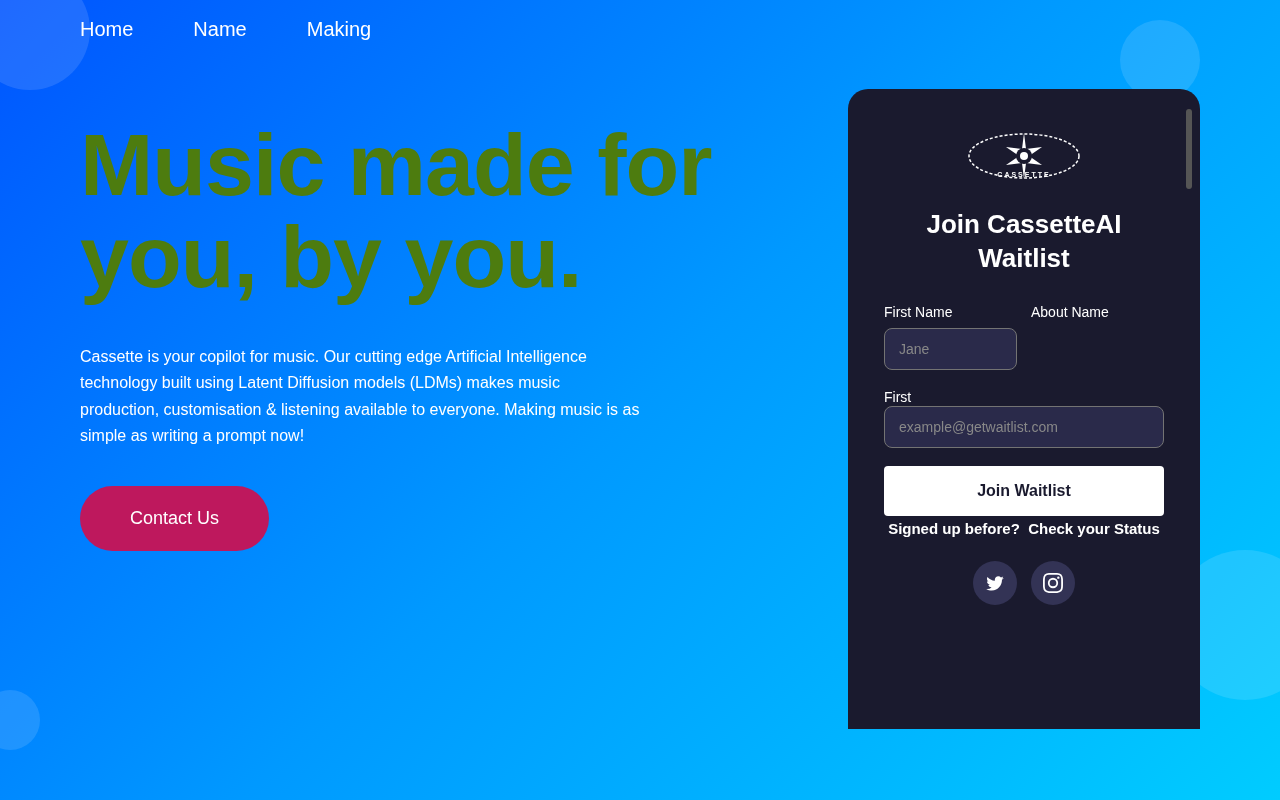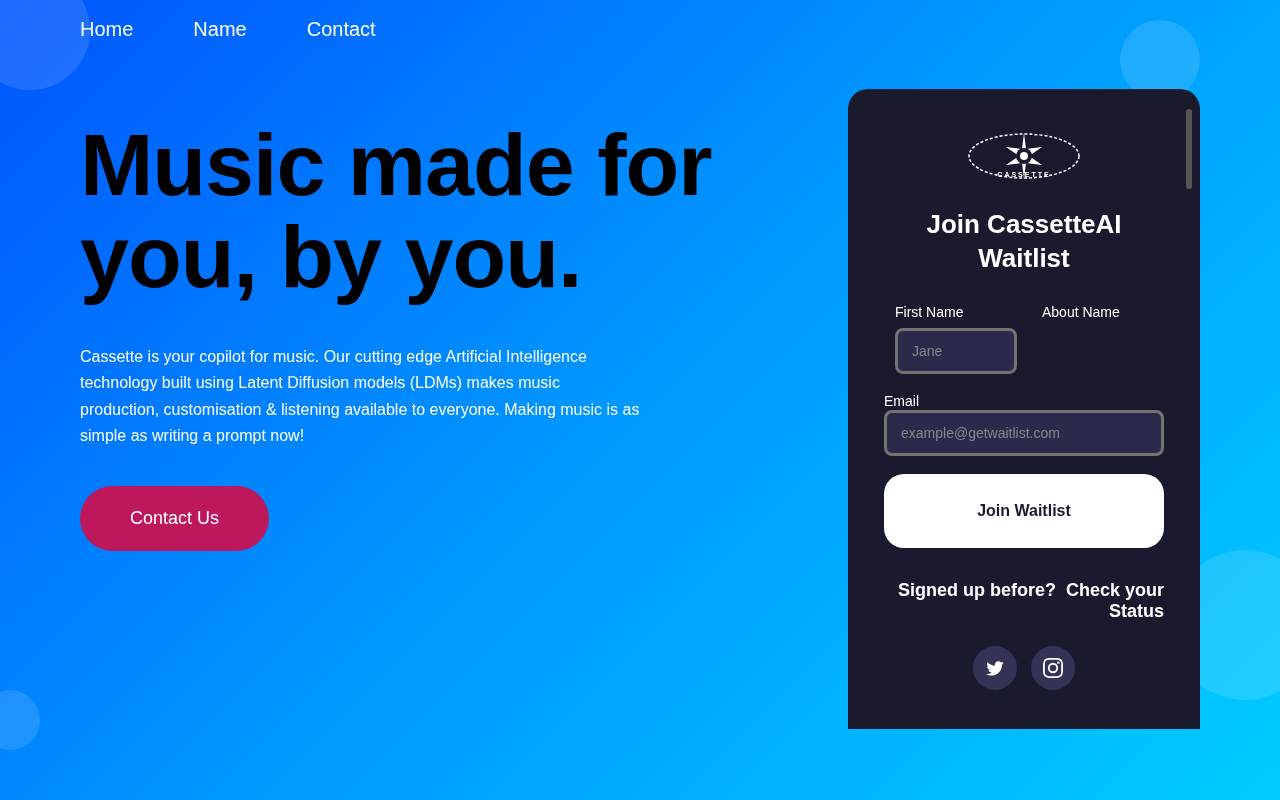--- a/index.html
+++ b/index.html
@@ -51,21 +51,21 @@
 
     
     .left-side {
       flex: 1;
       padding-top: 20px;
     }
 
     .hero-heading {
       font-size: 88px;
       font-weight: 700;
-      color: #000000;
+      color: #4d7c0f;
       line-height: 1.05;
       margin-bottom: 40px;
       letter-spacing: -1px;
     }
 
     .hero-description {
       color: white;
       font-size: 16px;
       line-height: 1.65;
       max-width: 560px;
@@ -133,33 +133,32 @@
     .name-row {
       display: flex;
       gap: 14px;
       margin-bottom: 18px;
     }
 
     .field-group {
       display: flex;
       flex-direction: column;
       flex: 1;
-      margin-left: 11px;
     }
 
     .field-label {
       color: white;
       font-size: 14px;
       font-weight: 500;
       margin-bottom: 8px;
     }
 
     .field-input {
       background: #2a2a4a;
-      border: 3px solid #737373;
+      border: 1px solid #737373;
       border-radius: 8px;
       padding: 12px 14px;
       color: #aaa;
       font-size: 14px;
       outline: none;
       width: 100%;
     }
 
     .field-input::placeholder {
       color: #888;
@@ -173,32 +172,32 @@
     .questions-group {
       margin-bottom: 24px;
       width: 100%;
     }
 
     .join-btn {
       width: 100%;
       background: white;
       color: #1a1a2e;
       border: none;
-      border-radius: 20px;
-      padding: 28px;
+      border-radius: 4px;
+      padding: 16px;
       font-size: 16px;
       font-weight: 600;
       cursor: pointer;
-      margin-bottom: 32px;
+      margin-bottom: 4px;
     }
 
     .status-row {
-      text-align: right;
+      text-align: center;
       color: #ccc;
-      font-size: 18px;
+      font-size: 15px;
       margin-bottom: 24px;
     }
 
     .status-row span {
       color: white;
       font-weight: 700;
       cursor: pointer;
     }
 
     .social-row {
@@ -224,21 +223,21 @@
 <body>
 
 <div class="bg-circle bg-circle-1"></div>
 <div class="bg-circle bg-circle-2"></div>
 <div class="bg-circle bg-circle-3"></div>
 <div class="bg-circle bg-circle-4"></div>
 
 <nav>
   <a>Home</a>
   <a>Name</a>
-  <a>Contact</a>
+  <a>Making</a>
 </nav>
 
 <div class="main-content">
 
   <div class="left-side">
     <h1 class="hero-heading">Music made for you, by you.</h1>
     <p class="hero-description">Cassette is your copilot for music. Our cutting edge Artificial Intelligence technology built using Latent Diffusion models (LDMs) makes music production, customisation &amp; listening available to everyone. Making music is as simple as writing a prompt now!</p>
     <button class="contact-btn">Contact Us</button>
   </div>
 
@@ -271,21 +270,21 @@
         <label class="field-label">First Name</label>
         <input class="field-input" type="text" placeholder="Jane" style="">
       </div>
       <div class="field-group">
         <label class="field-label">About Name</label>
       </div>
     </div>
 
     
     <div class="email-group">
-      <label class="field-label">Email</label>
+      <label class="field-label">First</label>
       <input class="field-input" type="email" placeholder="example@getwaitlist.com" style="">
     </div>
 
     
 
     
     <button class="join-btn">Join Waitlist</button>
 
     
     <div class="status-row">

